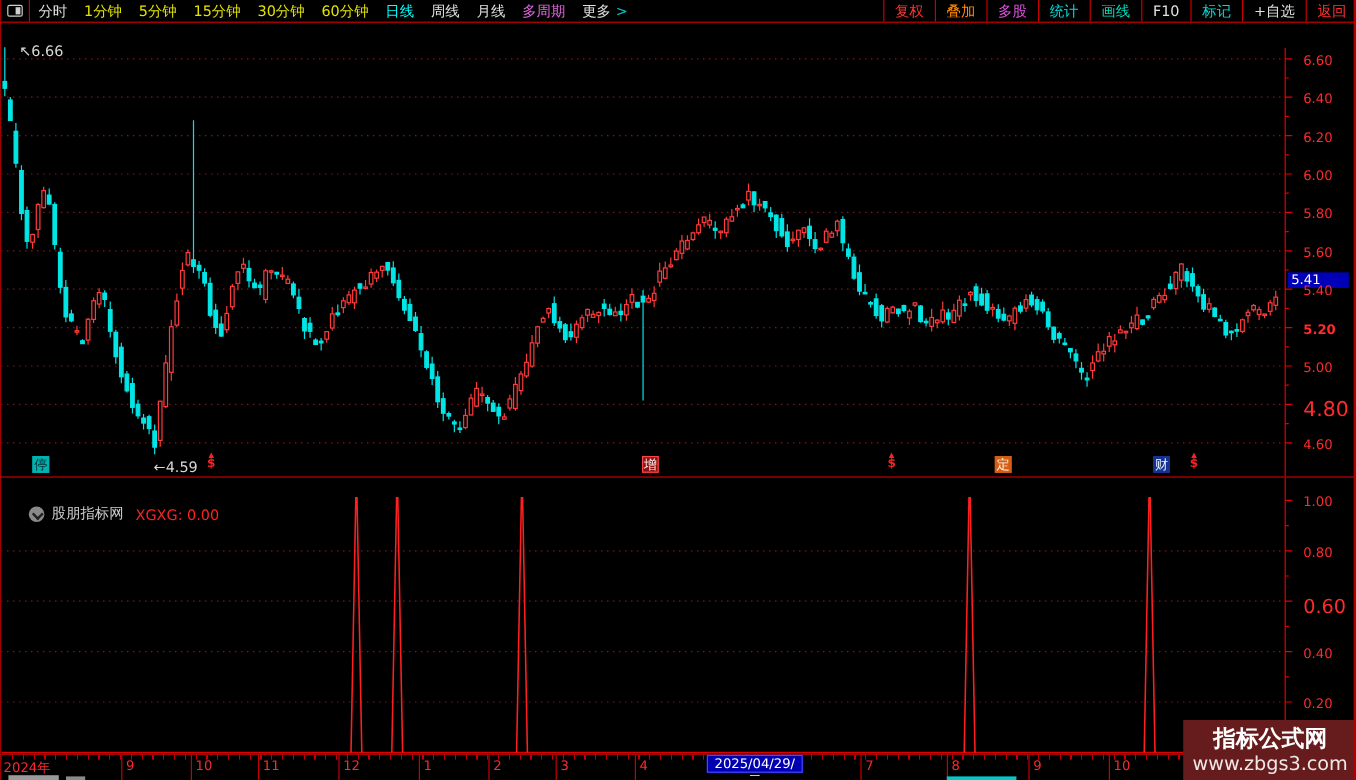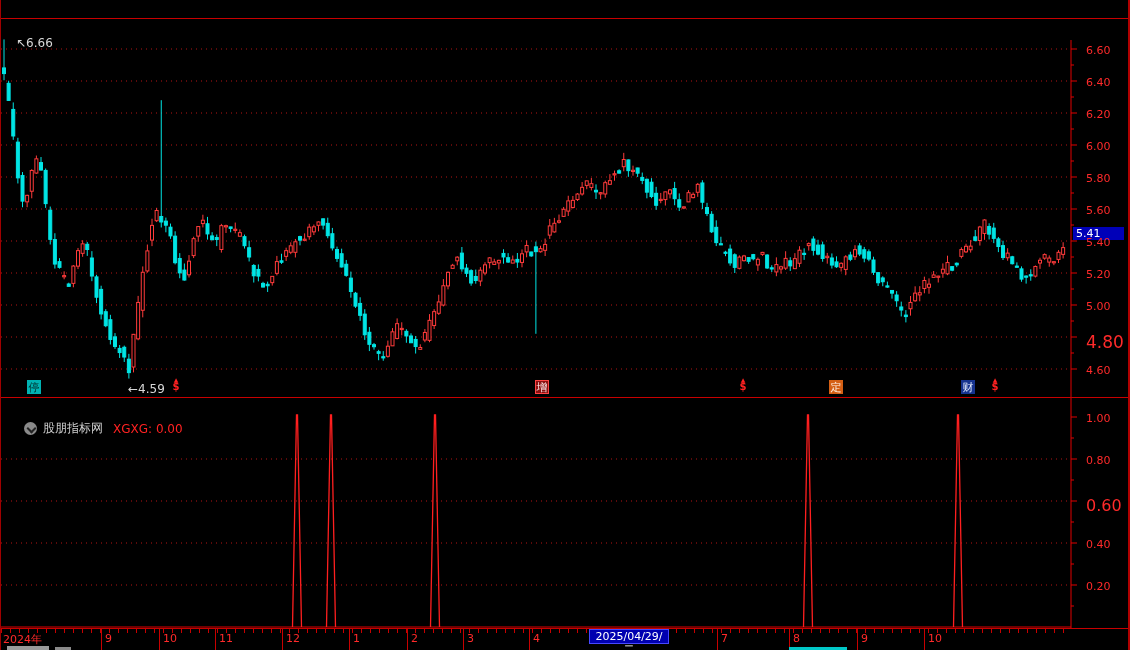--- a/index.html
+++ b/index.html
@@ -58,20 +58,49 @@
   #wm1{color:#fff;font-size:19px;font-weight:bold;line-height:22px;}
   #wm2{color:#f0e8e8;font-size:16px;line-height:19px;}
   .sliver{position:absolute;z-index:2;}
 </style>
 </head>
 <body>
 
 <div id="app">
 
   <div id="toolbar">
+    <div id="tb-left">
+      <div id="tb-icon-box">
+        <span class="panel-glyph"></span>
+      </div>
+
+    <span class="tb-item" style="color: rgb(224, 224, 224);">分时</span>
+        <span class="tb-item" style="color: rgb(227, 227, 0);">1分钟</span>
+        <span class="tb-item" style="color: rgb(227, 227, 0);">5分钟</span>
+        <span class="tb-item" style="color: rgb(227, 227, 0);">15分钟</span>
+        <span class="tb-item" style="color: rgb(227, 227, 0);">30分钟</span>
+        <span class="tb-item" style="color: rgb(227, 227, 0);">60分钟</span>
+        <span class="tb-item" style="color: rgb(0, 255, 255);">日线</span>
+        <span class="tb-item" style="color: rgb(224, 224, 224);">周线</span>
+        <span class="tb-item" style="color: rgb(224, 224, 224);">月线</span>
+        <span class="tb-item" style="color: rgb(221, 102, 221);">多周期</span>
+        <span class="tb-item" style="color: rgb(224, 224, 224);">更多<span style="color: rgb(0, 204, 204); margin-left: 4px;">&gt;</span></span>
+      </div>
+    <div id="tb-right">
+
+    <span class="tb-ritem" style="color: rgb(255, 51, 51);">复权</span>
+        <span class="tb-ritem" style="color: rgb(255, 136, 0);">叠加</span>
+        <span class="tb-ritem" style="color: rgb(221, 85, 221);">多股</span>
+        <span class="tb-ritem" style="color: rgb(0, 221, 221);">统计</span>
+        <span class="tb-ritem" style="color: rgb(0, 221, 187);">画线</span>
+        <span class="tb-ritem" style="color: rgb(224, 224, 224);">F10</span>
+        <span class="tb-ritem" style="color: rgb(0, 221, 221);">标记</span>
+        <span class="tb-ritem" style="color: rgb(224, 224, 224);">+自选</span>
+        <span class="tb-ritem" style="color: rgb(255, 51, 51);">返回</span>
+      </div>
   </div>
 
 
   <svg id="main-svg" width="1130" height="359" viewBox="0 38 1130 359" style="top:38px;">
       <line x1="0" y1="49" x2="1070" y2="49" stroke="#b41414" stroke-width="1" stroke-dasharray="1 4"></line>
       <line x1="1070" y1="49" x2="1076" y2="49" stroke="#e00000" stroke-width="1"></line>
       <line x1="1070" y1="65" x2="1073" y2="65" stroke="#e00000" stroke-width="1"></line>
       <line x1="0" y1="81" x2="1070" y2="81" stroke="#b41414" stroke-width="1" stroke-dasharray="1 4"></line>
       <line x1="1070" y1="81" x2="1076" y2="81" stroke="#e00000" stroke-width="1"></line>
       <line x1="1070" y1="97" x2="1073" y2="97" stroke="#e00000" stroke-width="1"></line>
@@ -568,21 +597,21 @@
   <div class="annot" style="left:127px;top:366px;margin-top:16px;">←4.59</div>
   <div id="price-tag">5.41</div>
   <div id="main-axis-labels">
       <div style="position: absolute; left: 1085px; top: 44px; font-size: 11px; color: rgb(255, 42, 42);">6.60</div>
       <div style="position: absolute; left: 1085px; top: 76px; font-size: 11px; color: rgb(255, 42, 42);">6.40</div>
       <div style="position: absolute; left: 1085px; top: 108px; font-size: 11px; color: rgb(255, 42, 42);">6.20</div>
       <div style="position: absolute; left: 1085px; top: 140px; font-size: 11px; color: rgb(255, 42, 42);">6.00</div>
       <div style="position: absolute; left: 1085px; top: 172px; font-size: 11px; color: rgb(255, 42, 42);">5.80</div>
       <div style="position: absolute; left: 1085px; top: 204px; font-size: 11px; color: rgb(255, 42, 42);">5.60</div>
       <div style="position: absolute; left: 1085px; top: 236px; font-size: 11px; color: rgb(255, 42, 42);">5.40</div>
-      <div style="position: absolute; left: 1085px; top: 268px; font-size: 11px; color: rgb(255, 42, 42);">5.20</div>
+      <div style="position: absolute; left: 1085px; top: 268px; font-size: 11px; color: rgb(255, 42, 42); font-weight: bold;">5.20</div>
       <div style="position: absolute; left: 1085px; top: 300px; font-size: 11px; color: rgb(255, 42, 42);">5.00</div>
       <div style="position: absolute; left: 1085px; top: 332px; font-size: 17px; color: rgb(255, 42, 42);">4.80</div>
       <div style="position: absolute; left: 1085px; top: 364px; font-size: 11px; color: rgb(255, 42, 42);">4.60</div>
     </div>
   <div id="badges">
       <div class="evt-badge" style="left: 26px; background: rgb(0, 178, 178); color: rgb(0, 47, 45); border: 1px solid rgb(0, 178, 178);">停</div>
       <div class="evt-badge" style="left: 534px; background: rgb(140, 16, 16); color: rgb(255, 236, 236); border: 1px solid rgb(255, 68, 68);">增</div>
       <div class="evt-badge" style="left: 828px; background: rgb(212, 95, 20); color: rgb(255, 243, 232); border: 1px solid rgb(212, 95, 20);">定</div>
       <div class="evt-badge" style="left: 960px; background: rgb(22, 51, 143); color: rgb(232, 240, 255); border: 1px solid rgb(22, 51, 143);">财</div>
       <div class="dollar-marker" style="left: 169px; color: rgb(255, 34, 34);">
@@ -667,15 +696,19 @@
       <div class="month-sep" style="left: 856px;"></div>
       <div class="month-label" style="left: 860px;">9</div>
       <div class="month-sep" style="left: 923px;"></div>
       <div class="month-label" style="left: 927px;">10</div>
     </div>
 
   <div class="sliver" style="left:6px;top:646px;width:42px;height:4px;background:#9a9a9a;"></div>
   <div class="sliver" style="left:54px;top:647px;width:16px;height:3px;background:#8a8a8a;"></div>
   <div class="sliver" style="left:788px;top:647px;width:58px;height:3px;background:#00c8c8;"></div>
 
+  <div id="watermark">
+    <div id="wm1">指标公式网</div>
+    <div id="wm2">www.zbgs3.com</div>
+  </div>
 
   <div style="position:absolute;right:0;top:0;width:2px;height:650px;background:#b00000;z-index:40;"></div>
 </div>
 
 </body></html>

